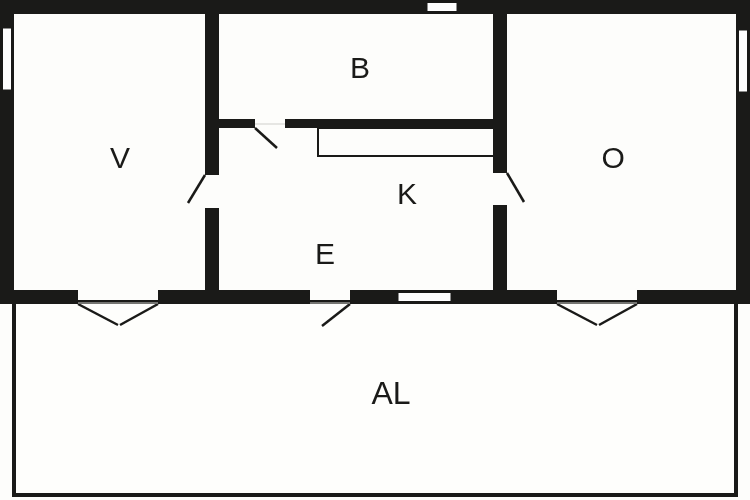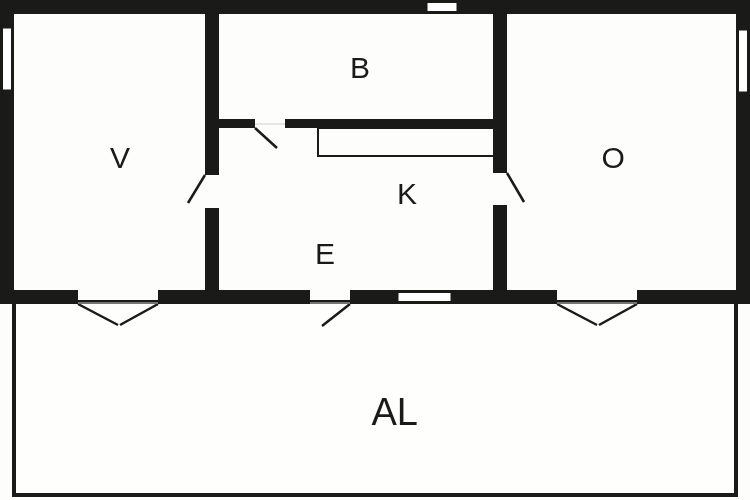--- a/index.html
+++ b/index.html
@@ -86,15 +86,15 @@
       <line x1="557" y1="303" x2="637" y2="303" stroke-width="1" stroke="#cfcfcb"></line>
     </g>
 
   </svg>
 
   <div class="roomlabel" style="font-size: 30px; left: 110px; top: 143px;">V</div>
   <div class="roomlabel" style="font-size: 30px; left: 350px; top: 53px;">B</div>
   <div class="roomlabel" style="font-size: 30px; left: 397px; top: 179px;">K</div>
   <div class="roomlabel" style="font-size: 30px; left: 315px; top: 239px;">E</div>
   <div class="roomlabel" style="font-size: 30px; left: 601.5px; top: 143px;">O</div>
-  <div class="roomlabel" style="font-size: 38px; left: 371.5px; top: 377px; margin-top: 16px;">AL</div>
+  <div class="roomlabel" style="font-size: 32px; left: 371.5px; top: 377px;">AL</div>
 
 </div>
 
 </body></html>

